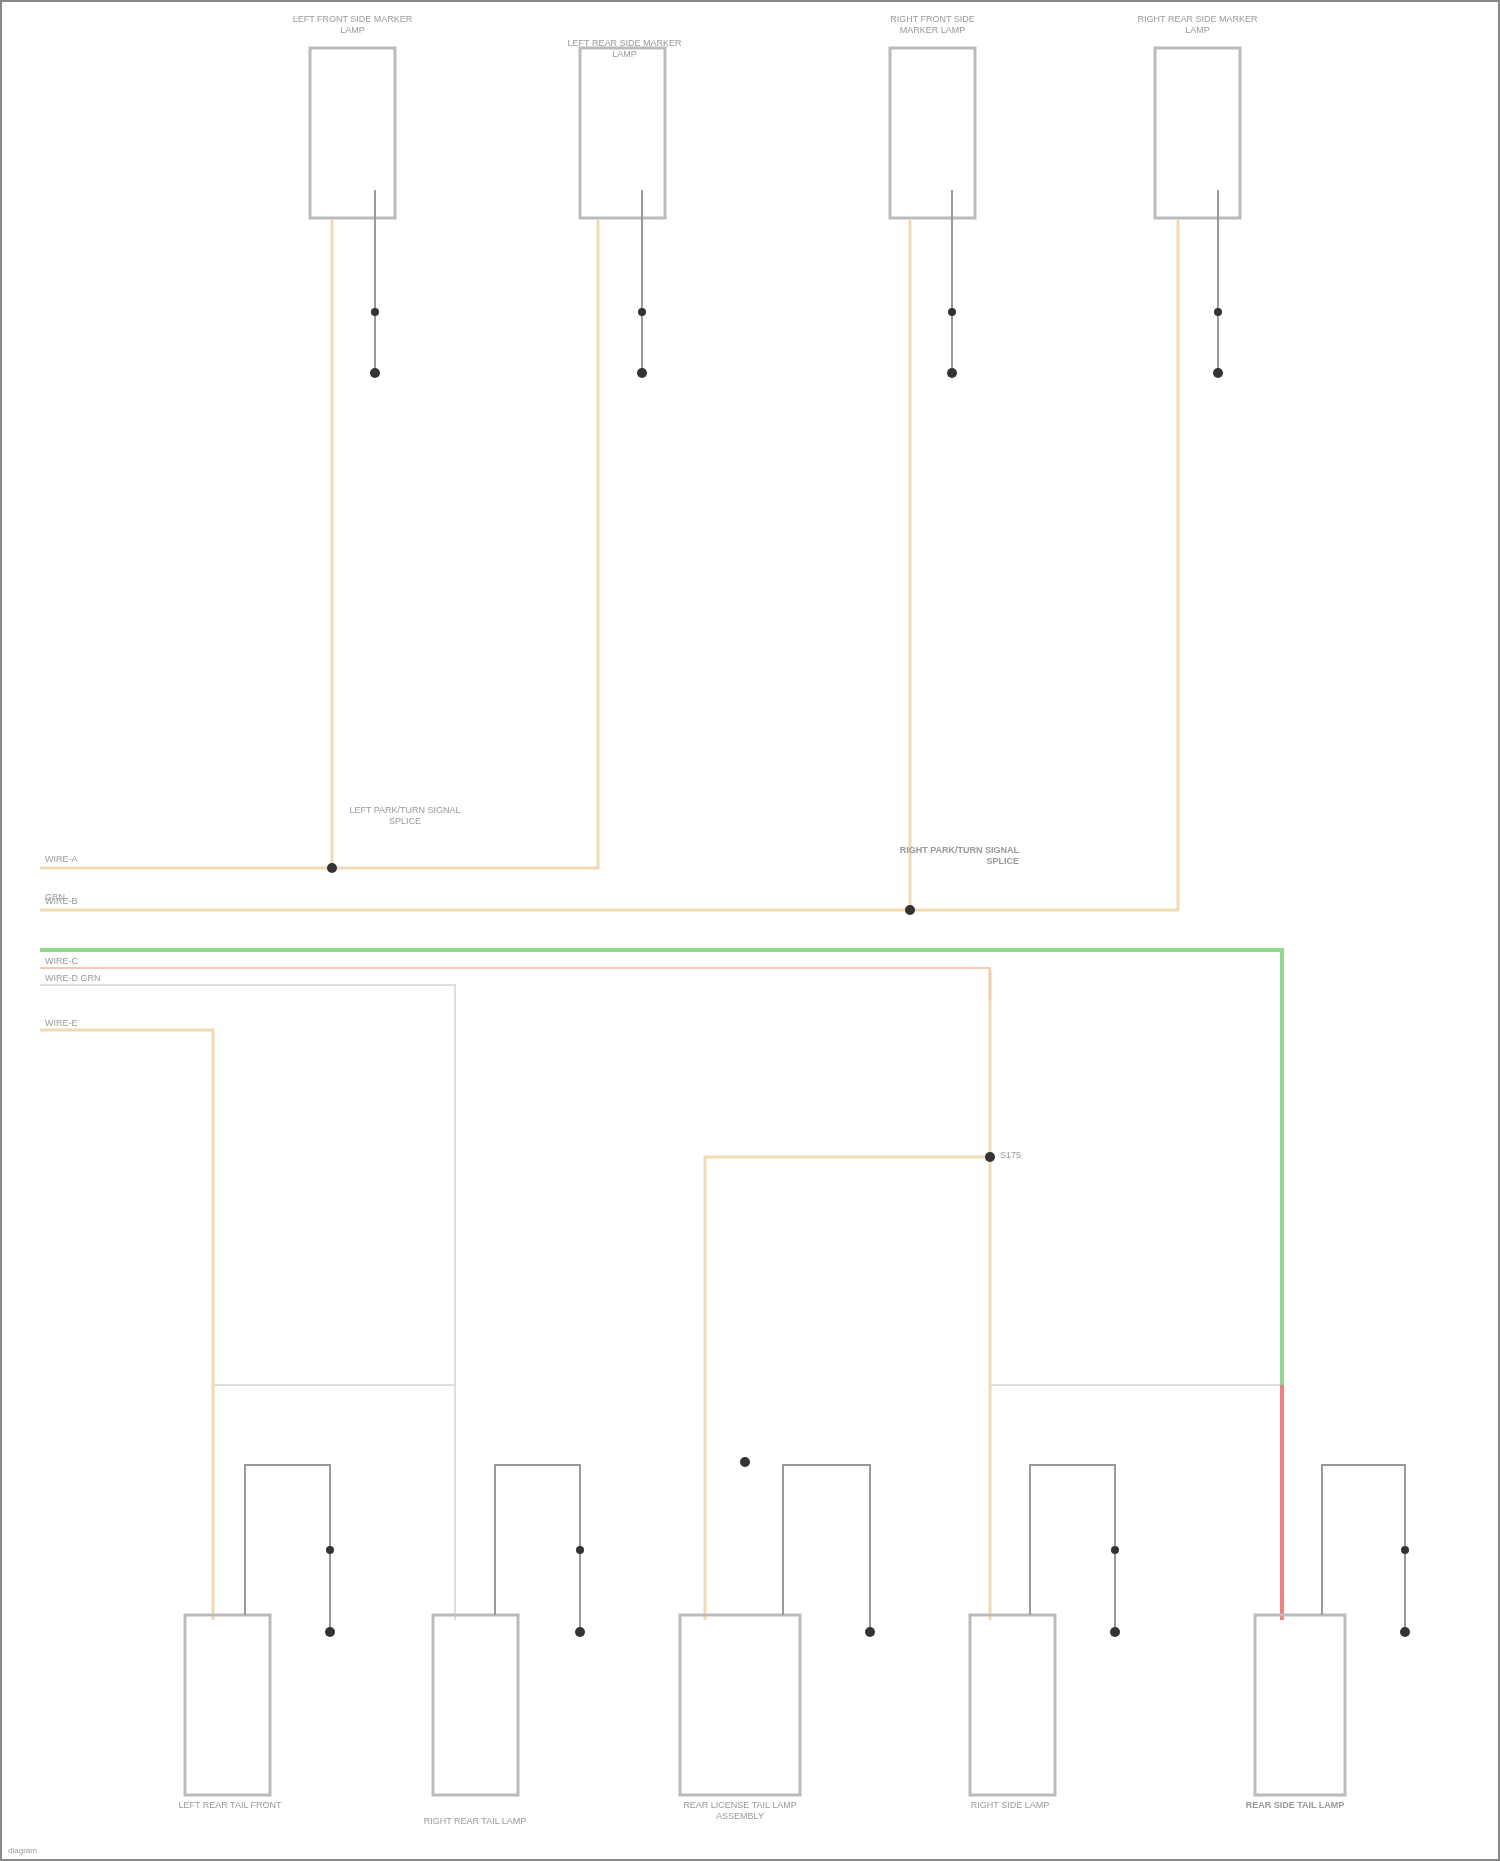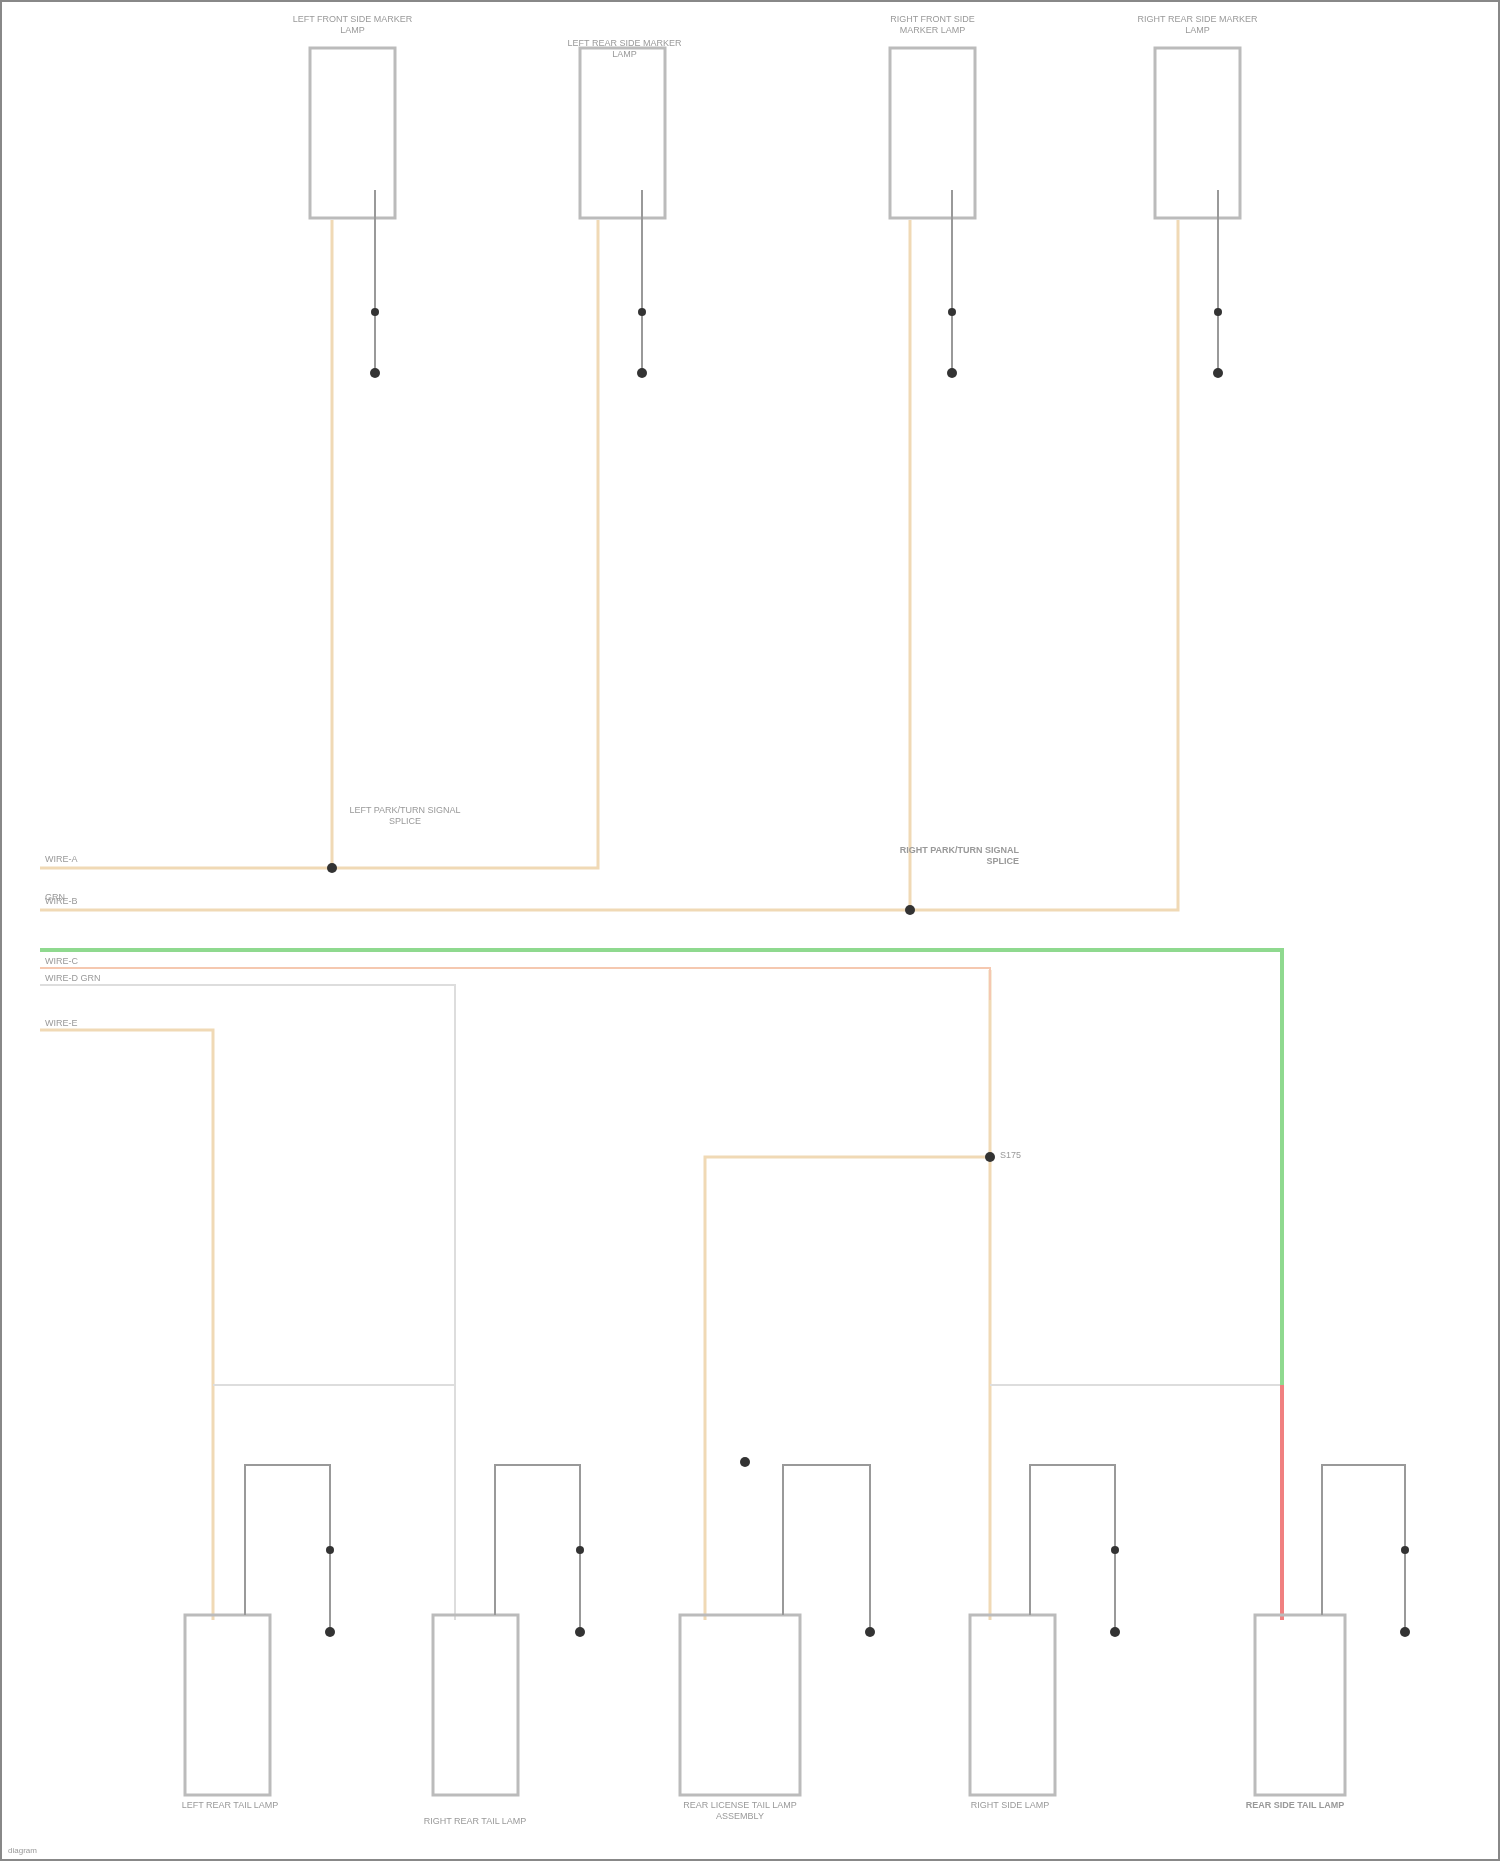--- a/index.html
+++ b/index.html
@@ -102,19 +102,19 @@
 <div class="lbl" style="left:889px;top:845px;width:130px;text-align:right;font-weight:bold;">RIGHT PARK/TURN SIGNAL SPLICE</div>
 <div class="lbl" style="left:1000px;top:1150px;text-align:left;">S175</div>
 
 <div class="lbl" style="left:45px;top:854px;text-align:left;">WIRE-A</div>
 <div class="lbl" style="left:45px;top:896px;text-align:left;">WIRE-B</div>
 <div class="lbl" style="left:45px;top:892px;text-align:right;">GRN</div>
 <div class="lbl" style="left:45px;top:956px;text-align:left;">WIRE-C</div>
 <div class="lbl" style="left:45px;top:973px;text-align:left;">WIRE-D GRN</div>
 <div class="lbl" style="left:45px;top:1018px;text-align:left;">WIRE-E</div>
 
-<div class="lbl" style="left:175px;top:1800px;width:110px;">LEFT REAR TAIL LAMP</div>
+<div class="lbl" style="left:175px;top:1800px;width:110px;">LEFT REAR TAIL FRONT</div>
 <div class="lbl" style="left:420px;top:1816px;width:110px;">RIGHT REAR TAIL LAMP</div>
 <div class="lbl" style="left:670px;top:1800px;width:140px;">REAR LICENSE TAIL LAMP ASSEMBLY</div>
 <div class="lbl" style="left:955px;top:1800px;width:110px;">RIGHT SIDE LAMP</div>
 <div class="lbl" style="left:1240px;top:1800px;width:110px;font-weight:bold;">REAR SIDE TAIL LAMP</div>
 
 <div class="foot">diagram</div>
 
 </body></html>

